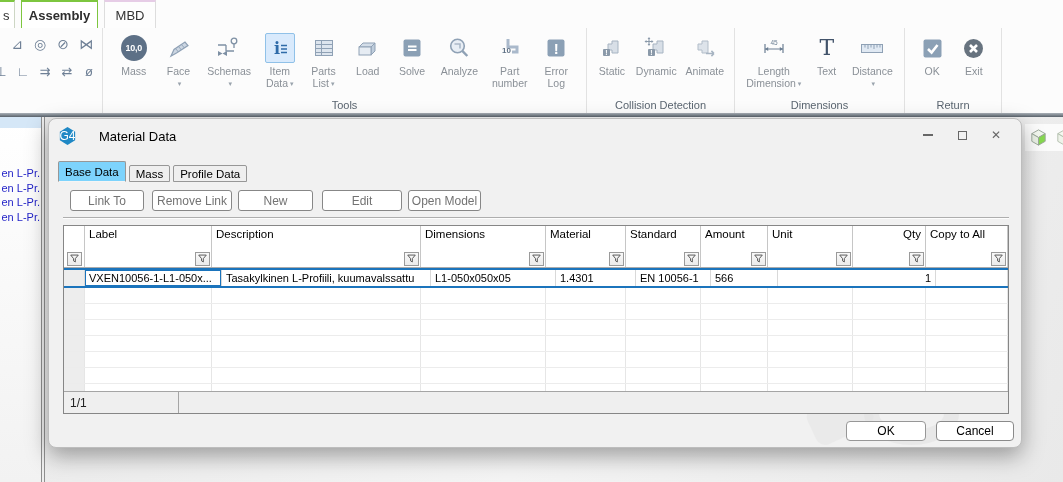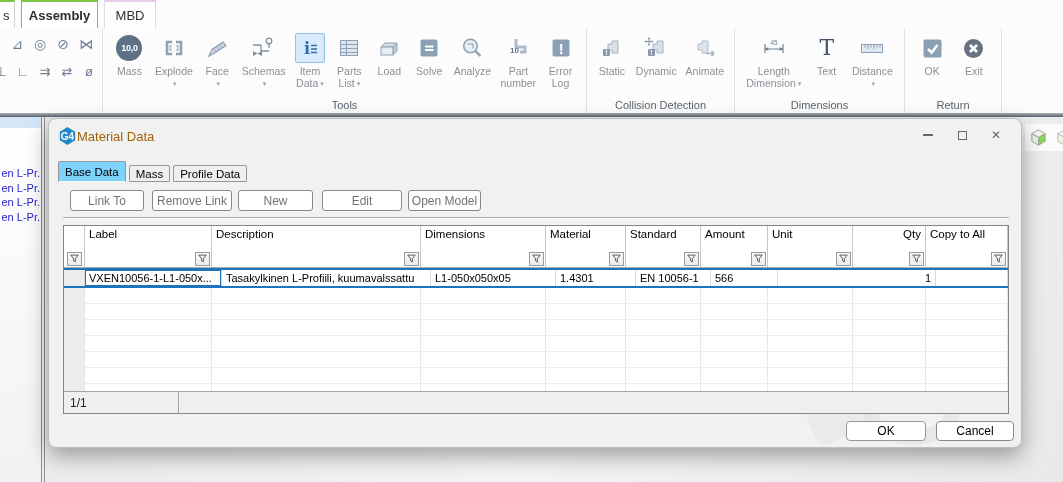--- a/index.html
+++ b/index.html
@@ -52,24 +52,24 @@
   .tree-item { font-size:11px; line-height:14.6px; color:#2525c8; text-align:right;
                white-space:nowrap; overflow:hidden; }
   .viewbar { position:absolute; right:0; top:124px; width:38px; height:27px; background:#fbfbfb;
              display:flex; align-items:center; gap:5px; padding-left:3px; overflow:hidden; }
 
   
   .dialog { position:absolute; left:48px; top:118px; width:974px; height:330px;
             background:#f1f1f1; border:1px solid #bdbdbd; border-radius:8px;
             box-shadow:0 8px 22px rgba(0,0,0,0.35); }
   .dlg-title { position:relative; height:34px; display:flex; align-items:center; padding-left:10px; }
-  .badge { width:17px; height:18px; background:#1f88c5; color:#fff; font-size:10px; font-weight:bold;
+  .badge { width:17px; height:18px; background:#1f88c5; color:#fff; font-size:12px; font-weight:normal;
            display:flex; align-items:center; justify-content:center;
            clip-path:polygon(50% 0,95% 26%,95% 74%,50% 100%,5% 74%,5% 26%); }
-  .dlg-title-text { margin-left:1px; font-size:13px; color:#a16207; }
+  .dlg-title-text { margin-left:23px; font-size:13px; color:#000000; }
   .winbtns { position:absolute; top:5px; right:8px; display:flex; }
   .winbtn { width:34px; height:22px; display:flex; align-items:center; justify-content:center; color:#5f5f5f; }
   .glyph-min { width:10px; height:1.5px; background:#676767; }
   .glyph-max { width:9px; height:9px; border:1.2px solid #676767; }
   .glyph-close { font-size:12px; color:#676767; }
 
   .dlg-tabs { position:absolute; left:9px; top:42px; height:21px; display:flex; align-items:flex-end; z-index:2; }
   .dtab { height:17px; padding:0 6px; background:#efefef; border:1px solid #979797;
           margin-right:3px; font-size:11.5px; color:#000; display:flex; align-items:center;
           border-radius:2px 2px 0 0; }
@@ -145,32 +145,20 @@
   <div id="ribbon-groups">
       <div class="rgroup" style="width: 484px;">
         <div class="rbtn">
           <div class="ricon">
             <div class="mass-circle">
               <span>10,0</span>
             </div>
           </div>
           <div class="rlbl">
             <div>Mass</div>
-          </div>
-        </div>
-        <div class="rbtn">
-          <div class="ricon">
-            <svg width="24" height="24" viewBox="0 0 24 24">
-              <path d="M10 6H5v12h5M14 6h5v12h-5" fill="none" stroke="#8fa1b5" stroke-width="2.6"></path>
-              <path d="M10 10H8v4h2M14 10h2v4h-2" fill="none" stroke="#bcc9d7" stroke-width="2"></path>
-            </svg>
-          </div>
-          <div class="rlbl">
-            <div>Explode</div>
-            <div><span class="rcaret">▾</span></div>
           </div>
         </div>
         <div class="rbtn">
           <div class="ricon">
             <svg width="24" height="24" viewBox="0 0 24 24">
               <path d="M4 20l3-6.5L18 6l3 3.5L9.5 17z" fill="#ccd6e2" stroke="#8fa1b5" stroke-width="1.2"></path>
               <path d="M8 12l3.5 4M11 10l3.5 4M14 8l3.5 4" stroke="#8fa1b5" stroke-width="0.9" fill="none"></path>
             </svg>
           </div>
           <div class="rlbl">

